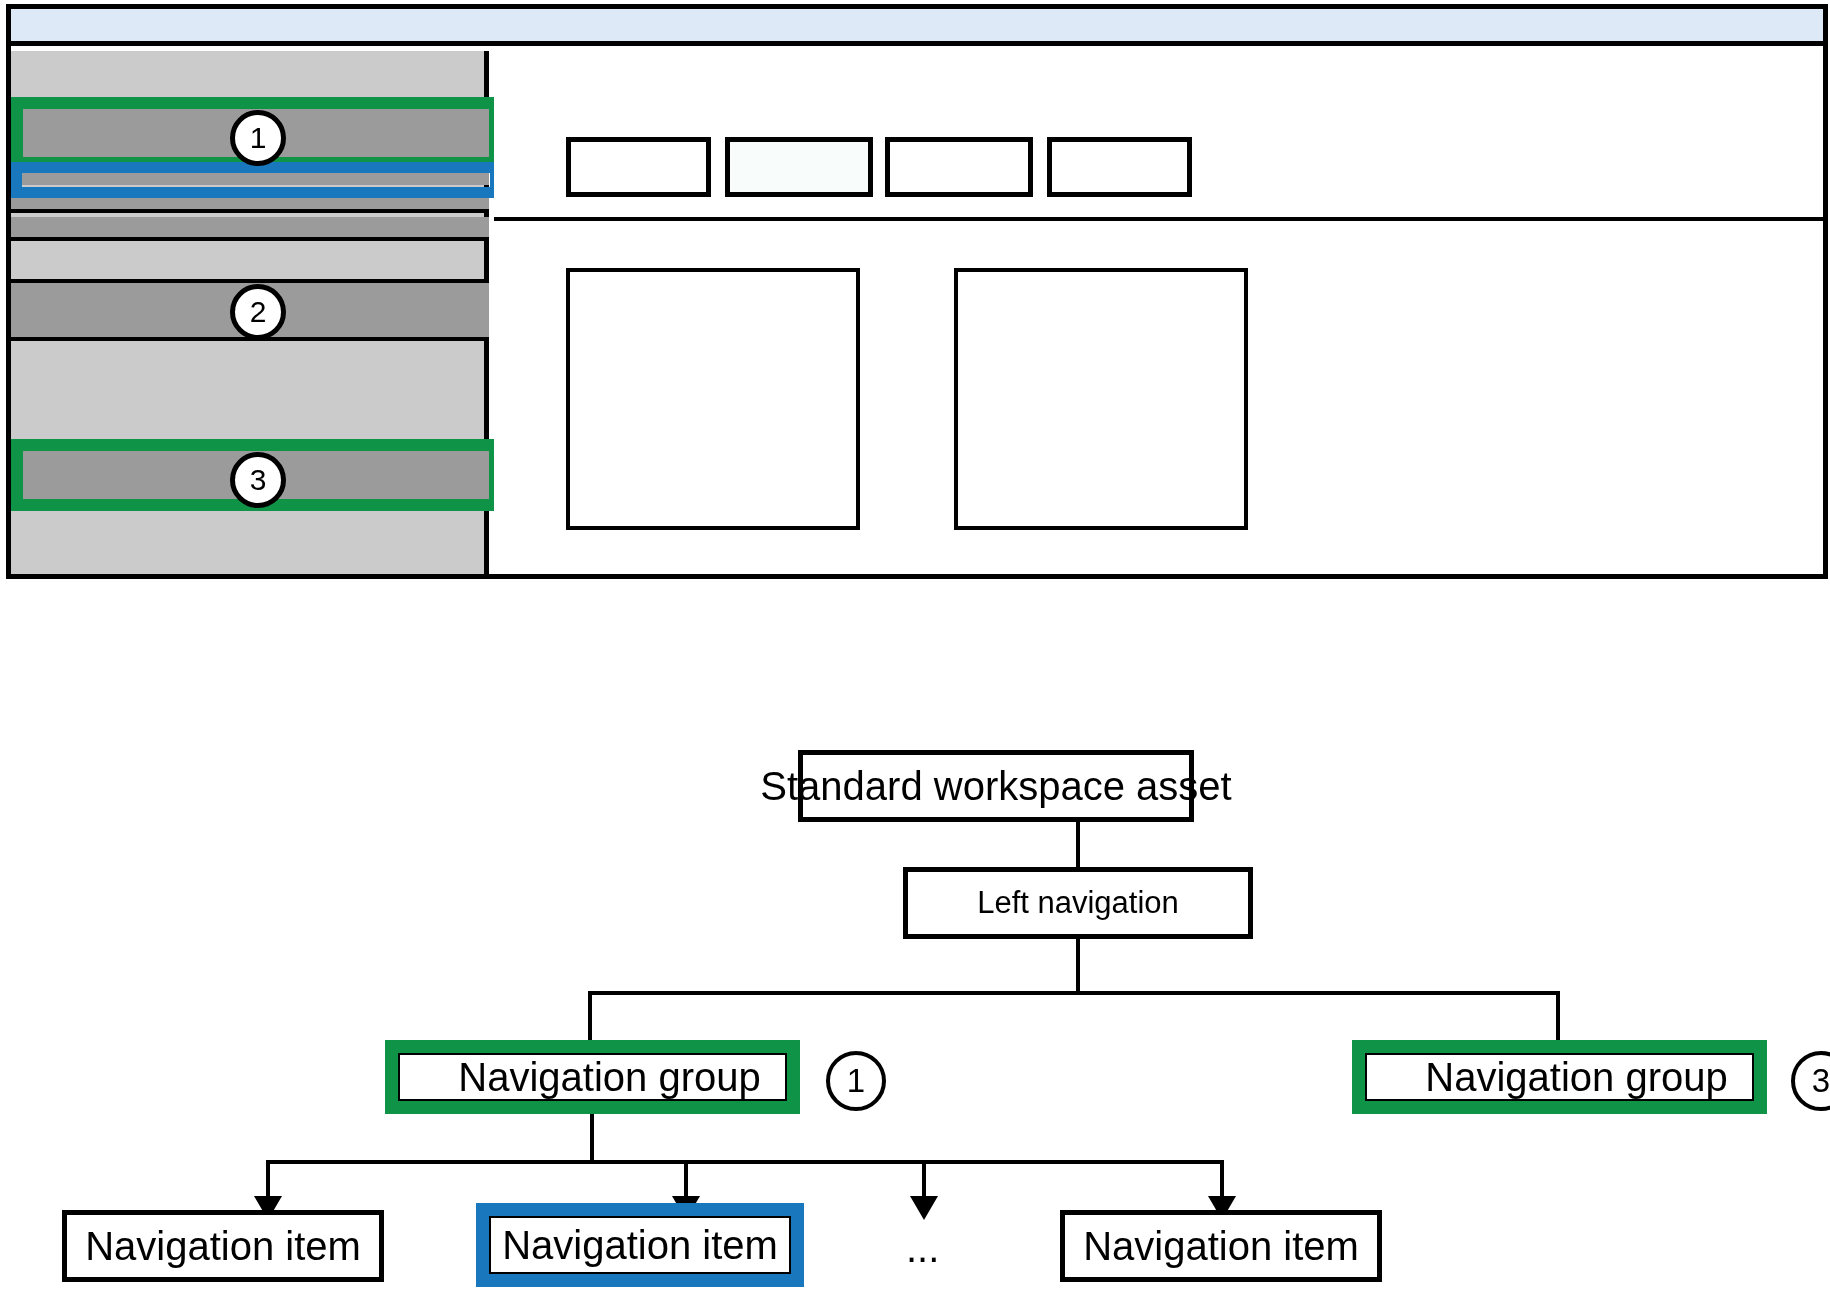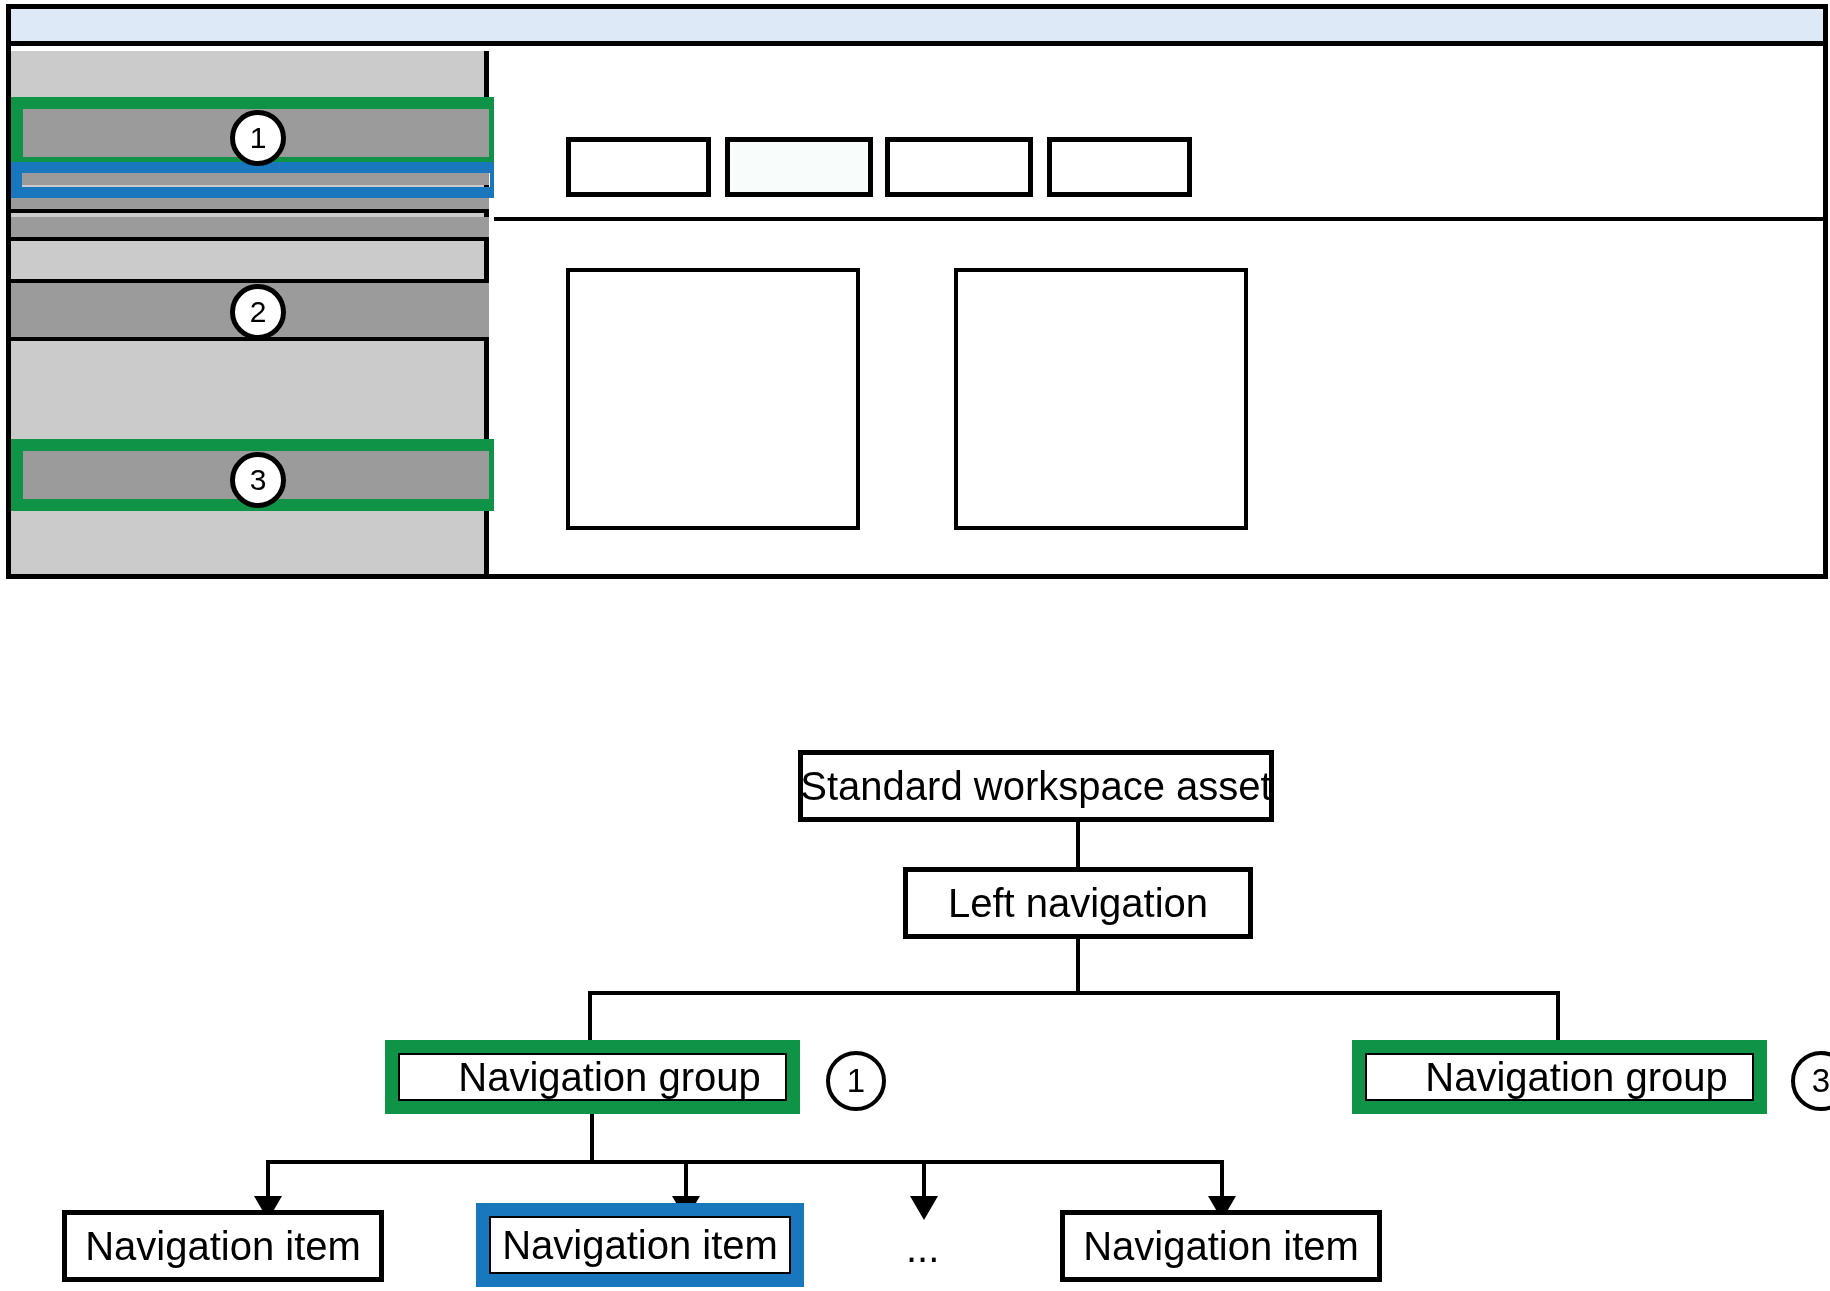--- a/index.html
+++ b/index.html
@@ -114,27 +114,27 @@
 
         <div class="pbox" style="left:72px;width:294px;"></div>
         <div class="pbox" style="left:460px;width:294px;"></div>
       </div>
 
     </div>
   </div>
 
   <div class="tree">
 
-    <div class="node plain" style="left:798px;top:170px;width:476px;height:72px;font-size:40px;">
+    <div class="node plain" style="left:798px;top:170px;width:396px;height:72px;font-size:40px;">
       <span>Standard workspace asset</span>
     </div>
 
     <div class="line-v" style="left:1076px;top:242px;height:45px;"></div>
 
-    <div class="node plain" style="left:903px;top:287px;width:350px;height:72px;font-size:40px;">
+    <div class="node plain" style="left:903px;top:287px;width:350px;height:72px;font-size:31px;">
       <span>Left navigation</span>
     </div>
 
     <div class="line-v" style="left:1076px;top:359px;height:52px;"></div>
 
     <div class="line-h" style="left:588px;top:411px;width:970px;"></div>
 
     <div class="line-v" style="left:588px;top:411px;height:63px;"></div>
     <div class="arrow" style="left:576px;top:468px;"></div>
 

